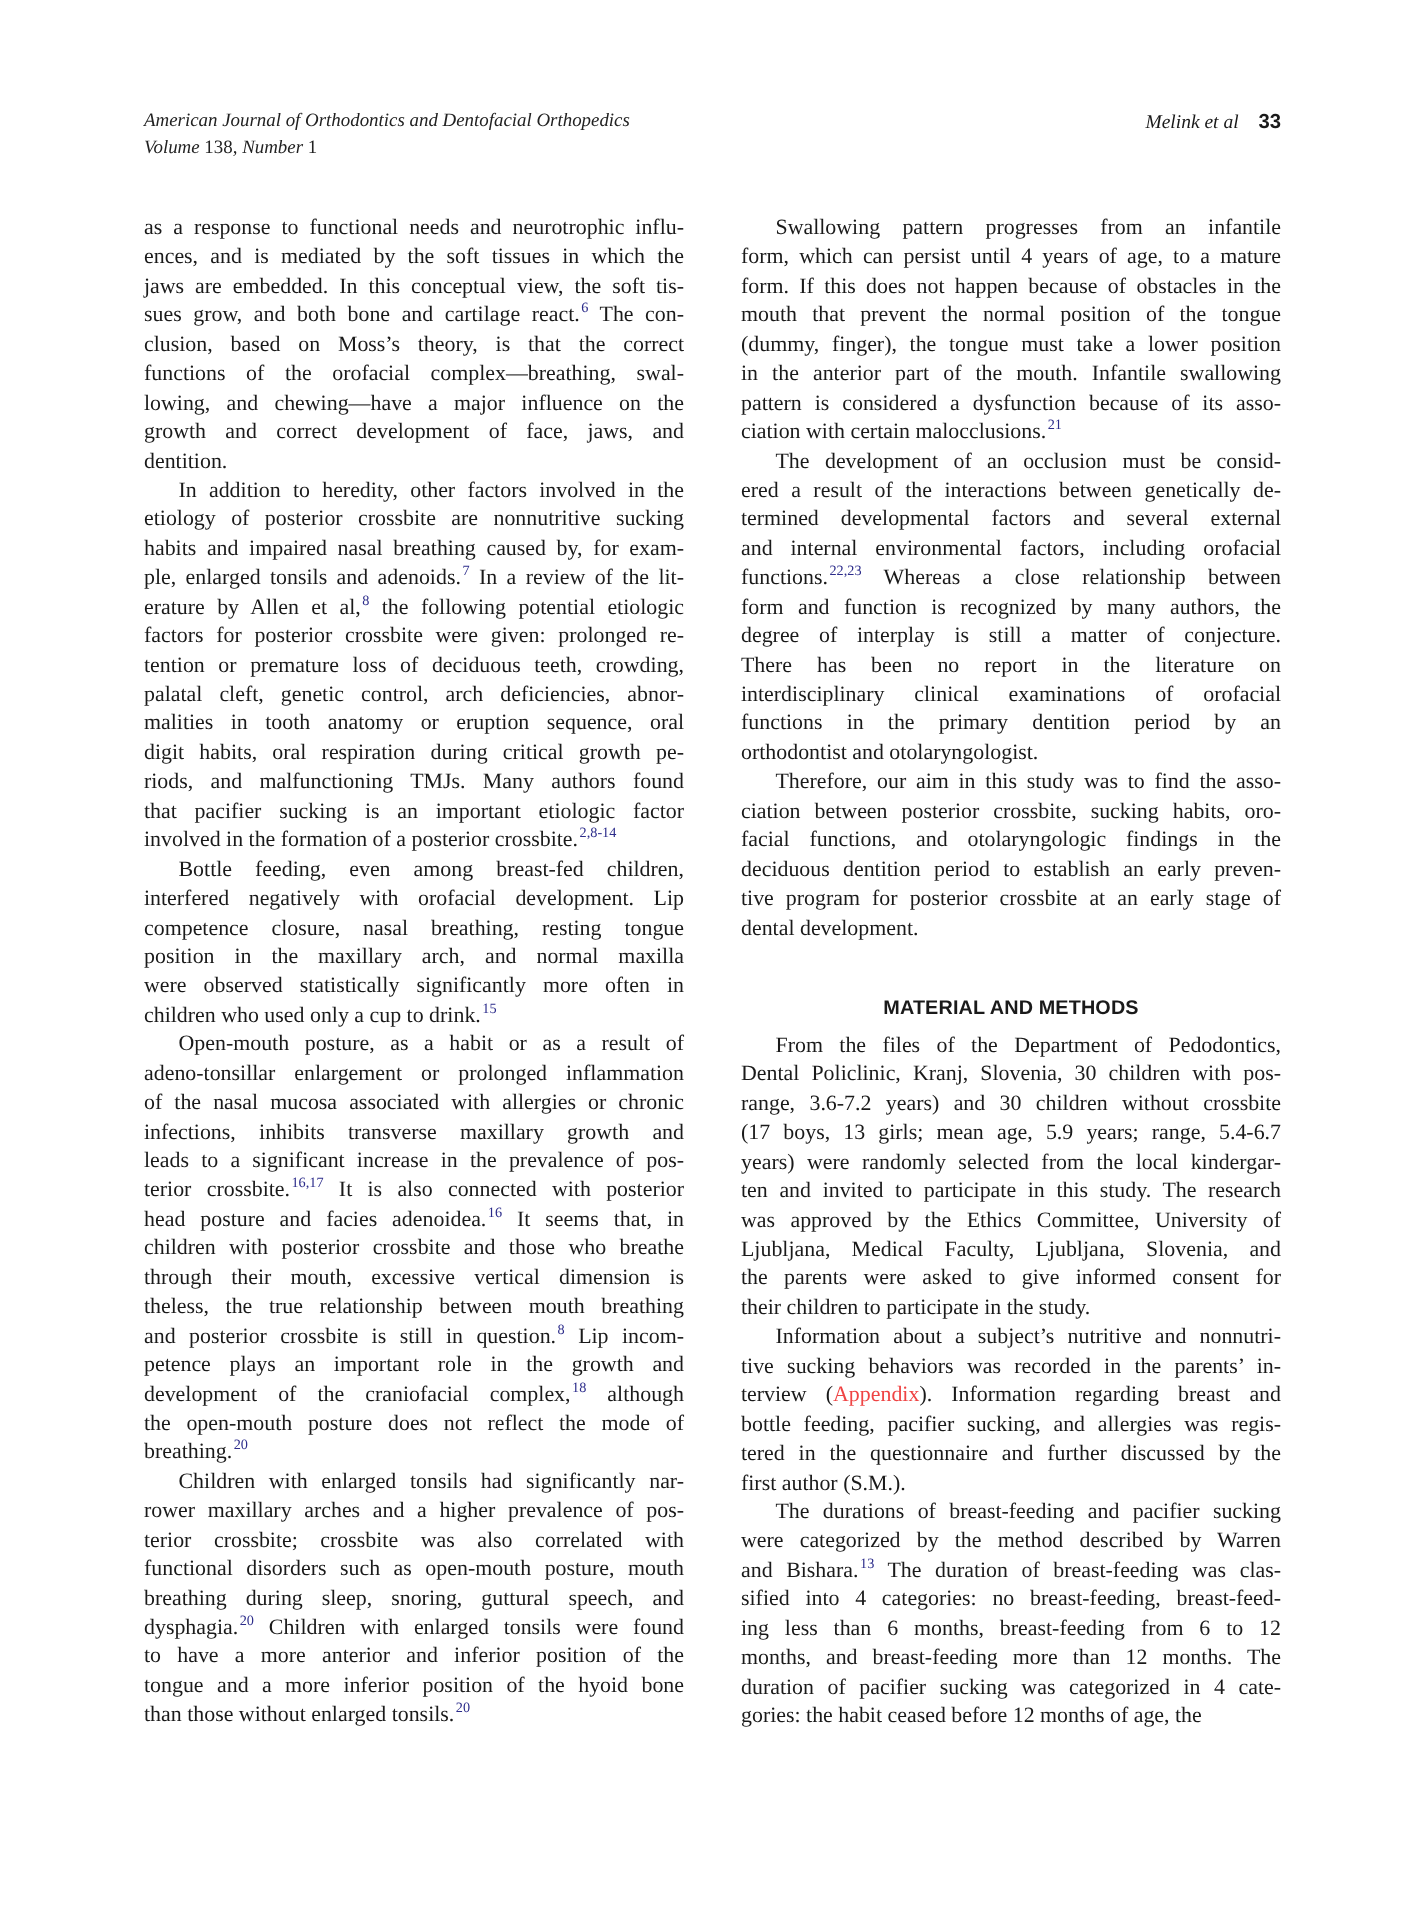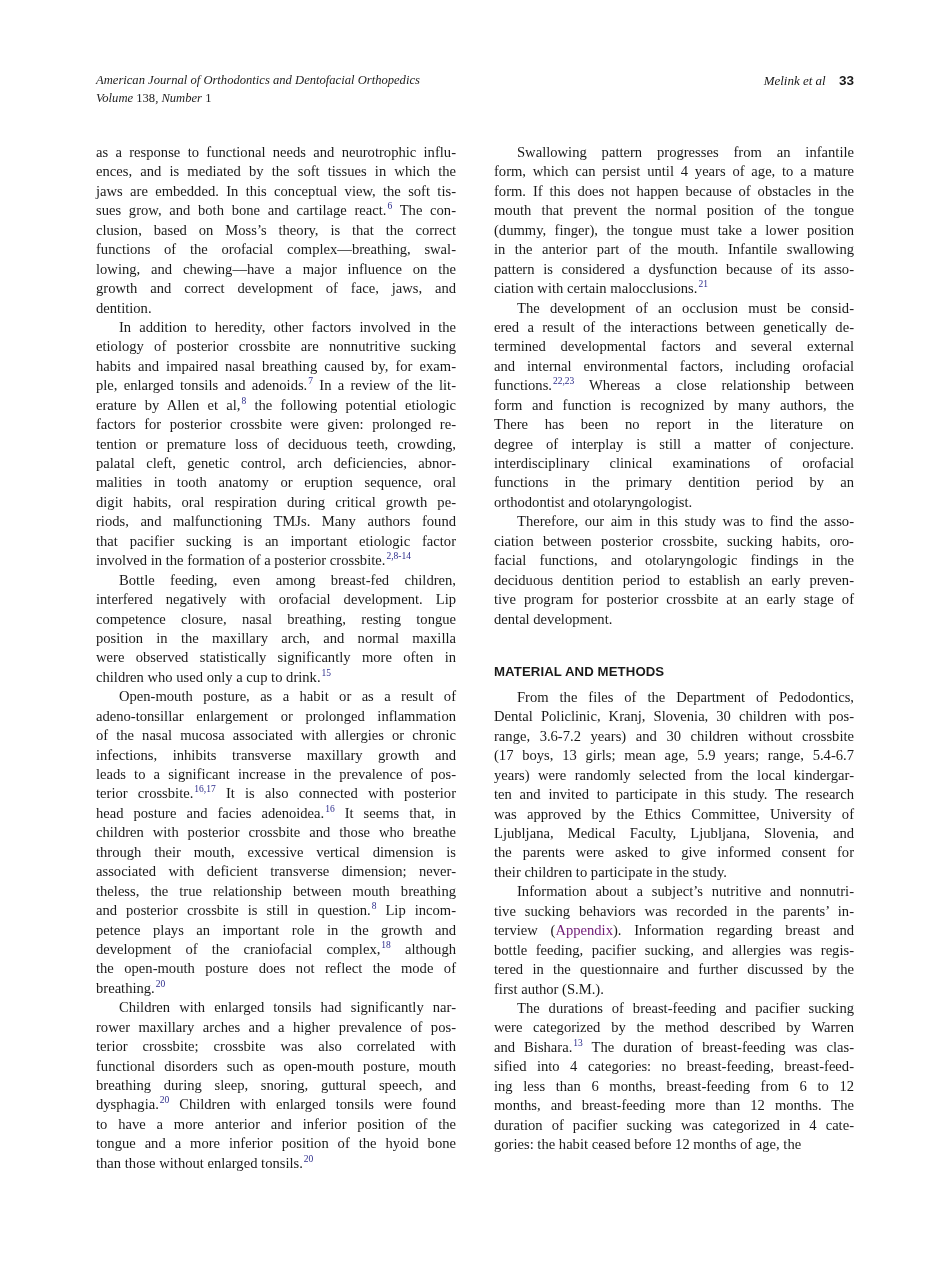--- a/index.html
+++ b/index.html
@@ -11,23 +11,23 @@
   .header-right { position: absolute; right: 96px; top: 72px; font-size: 13px; line-height: 17.5px; margin-left: 11px; }
   .header-right .authors { font-style: italic; margin-right: 10px; }
   .header-right .page-num { font-family: "Liberation Sans", "DejaVu Sans", sans-serif; font-weight: bold; font-size: 13.5px; }
   .col { position: absolute; top: 143px; width: 360px; font-size: 14.6px; line-height: 19.45px; }
   .col-left { left: 96px; }
   .col-right { left: 494px; }
   .line { display: block; white-space: nowrap; text-align: justify; text-align-last: justify; height: 19.45px; }
   .line.last { text-align-last: left; }
   .line.indent { padding-left: 23px; }
   sup.ref { color: #2b2b8a; font-size: 9.5px; line-height: 0; vertical-align: 6px; margin-left: 1px; }
-  a.link { color: #701a75; text-decoration: none; }
+  a.link { color: #ef4444; text-decoration: none; }
   .section-heading { font-family: "Liberation Sans", "DejaVu Sans", sans-serif; font-weight: bold;
-                     font-size: 13.2px; line-height: 19px; letter-spacing: 0.1px; }
+                     font-size: 13.2px; line-height: 19px; letter-spacing: 0.1px; text-align: center; }
   .gap-before-heading { height: 33px; }
   .gap-after-heading { height: 7px; }
 </style>
 </head>
 <body>
 
 <div class="header-left">
   <div>American Journal of Orthodontics and Dentofacial Orthopedics</div>
   <div>
     <span>Volume</span>
@@ -80,21 +80,20 @@
     <div>
       <span class="line indent">Open-mouth posture, as a habit or as a result of</span>
       <span class="line">adeno-tonsillar enlargement or prolonged inflammation</span>
       <span class="line">of the nasal mucosa associated with allergies or chronic</span>
       <span class="line">infections, inhibits transverse maxillary growth and</span>
       <span class="line">leads to a significant increase in the prevalence of pos-</span>
       <span class="line">terior crossbite.<sup class="ref">16,17</sup> It is also connected with posterior</span>
       <span class="line">head posture and facies adenoidea.<sup class="ref">16</sup> It seems that, in</span>
       <span class="line">children with posterior crossbite and those who breathe</span>
       <span class="line">through their mouth, excessive vertical dimension is</span>
-      <span class="line">associated with deficient transverse dimension; never-</span>
       <span class="line">theless, the true relationship between mouth breathing</span>
       <span class="line">and posterior crossbite is still in question.<sup class="ref">8</sup> Lip incom-</span>
       <span class="line">petence plays an important role in the growth and</span>
       <span class="line">development of the craniofacial complex,<sup class="ref">18</sup> although</span>
       <span class="line">the open-mouth posture does not reflect the mode of</span>
       <span class="line last">breathing.<sup class="ref">20</sup></span>
     </div>
     <div>
       <span class="line indent">Children with enlarged tonsils had significantly nar-</span>
       <span class="line">rower maxillary arches and a higher prevalence of pos-</span>
@@ -118,22 +117,22 @@
       <span class="line">pattern is considered a dysfunction because of its asso-</span>
       <span class="line last">ciation with certain malocclusions.<sup class="ref">21</sup></span>
     </div>
     <div>
       <span class="line indent">The development of an occlusion must be consid-</span>
       <span class="line">ered a result of the interactions between genetically de-</span>
       <span class="line">termined developmental factors and several external</span>
       <span class="line">and internal environmental factors, including orofacial</span>
       <span class="line">functions.<sup class="ref">22,23</sup> Whereas a close relationship between</span>
       <span class="line">form and function is recognized by many authors, the</span>
+      <span class="line">degree of interplay is still a matter of conjecture.</span>
       <span class="line">There has been no report in the literature on</span>
-      <span class="line">degree of interplay is still a matter of conjecture.</span>
       <span class="line">interdisciplinary clinical examinations of orofacial</span>
       <span class="line">functions in the primary dentition period by an</span>
       <span class="line last">orthodontist and otolaryngologist.</span>
     </div>
     <div>
       <span class="line indent">Therefore, our aim in this study was to find the asso-</span>
       <span class="line">ciation between posterior crossbite, sucking habits, oro-</span>
       <span class="line">facial functions, and otolaryngologic findings in the</span>
       <span class="line">deciduous dentition period to establish an early preven-</span>
       <span class="line">tive program for posterior crossbite at an early stage of</span>

